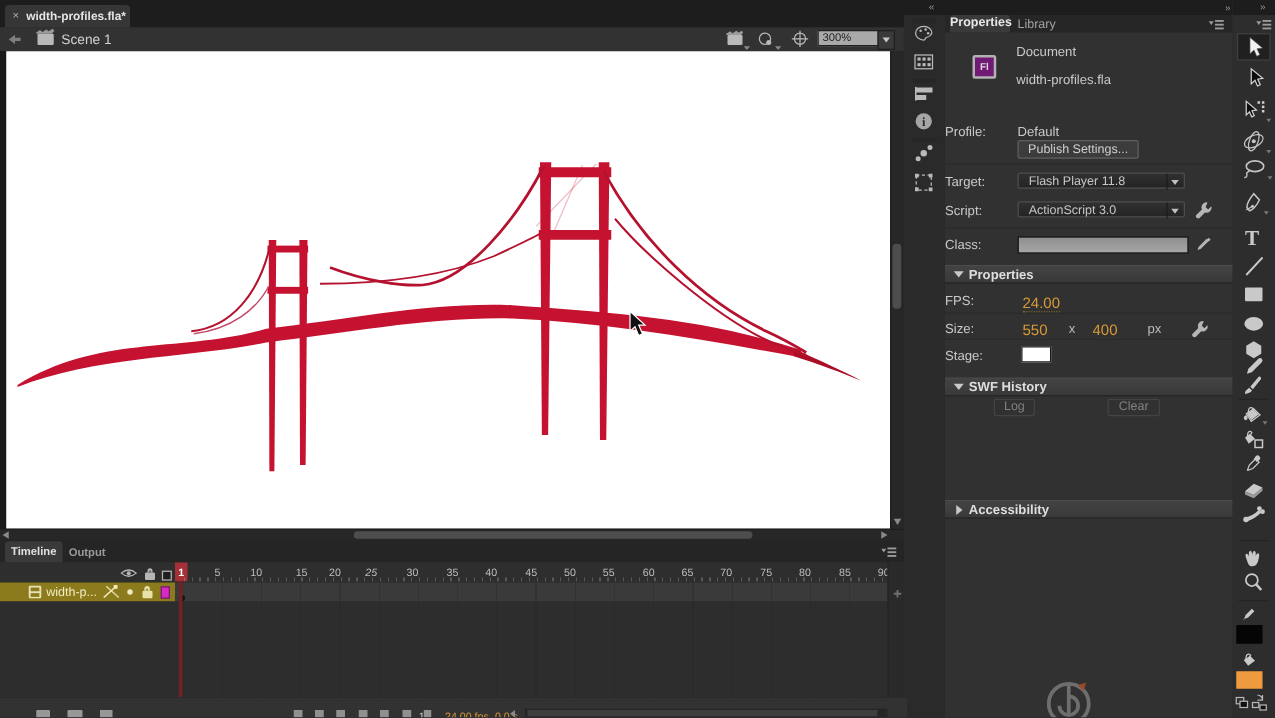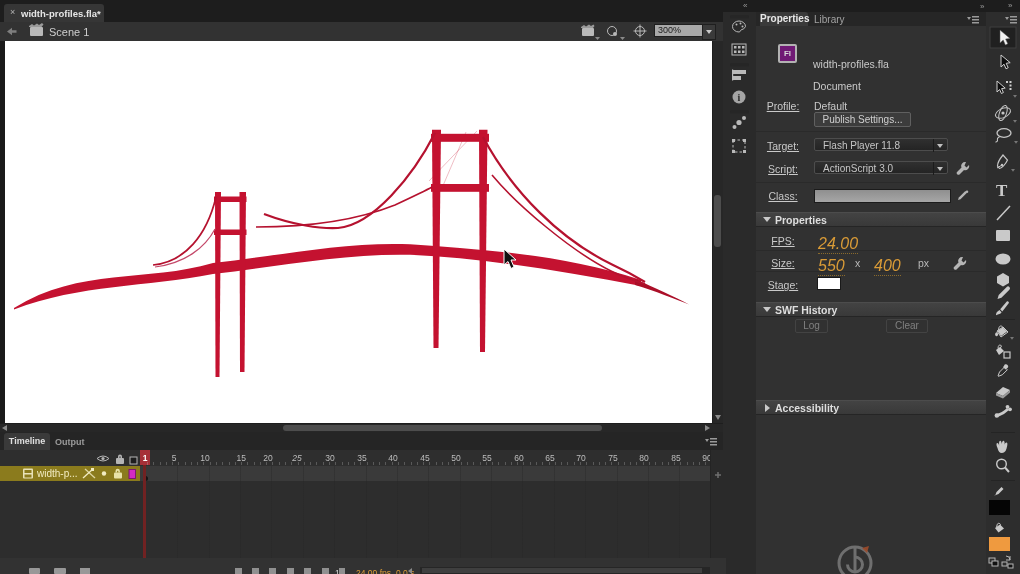--- a/index.html
+++ b/index.html
@@ -38,23 +38,23 @@
 #tlfoot{left:0;top:126px;width:726px;height:16px;background:#323232;border-top:1px solid #222;}
 #props{left:756px;top:0;width:230px;height:574px;background:#313131;}
 #ptop{left:0px;top:0;width:230px;height:12px;background:#1d1d1d;}
 #ptabs{left:0;top:12px;width:230px;height:14px;background:#262626;}
 #ptab1{left:4px;top:12px;width:48px;height:14px;background:#3a3a3a;border-radius:3px 3px 0 0;color:#e8e8e8;font-size:10px;font-weight:bold;text-align:center;line-height:14px;}
 #ptab2{left:58px;top:14px;color:#a2a2a2;font-size:10px;}
 .shead{position:absolute;left:0;width:230px;height:13px;background:linear-gradient(#434343,#393939);border-top:1px solid #4c4c4c;border-bottom:1px solid #252525;color:#dedede;font-size:10.5px;font-weight:bold;}
 .shead .tri{position:absolute;left:7px;top:4px;width:0;height:0;border:4px solid transparent;border-top:5px solid #c9c9c9;}
 .shead .trir{position:absolute;left:9px;top:2.5px;width:0;height:0;border:4px solid transparent;border-left:5px solid #c9c9c9;}
 .shead .tx{position:absolute;left:19px;top:1px;}
-.lab{position:absolute;font-size:10.5px;color:#c9c9c9;text-align:center;width:54px;text-decoration:underline;}
+.lab{position:absolute;font-size:10.5px;color:#c9c9c9;text-align:left;width:54px;}
 .val{position:absolute;font-size:10.5px;color:#c9c9c9;}
-.oval2{position:absolute;font-size:16px;color:#d99b37;border-bottom:1px dotted #8a6a2c;font-style:italic;}
+.oval2{position:absolute;font-size:12px;color:#d99b37;border-bottom:1px dotted #8a6a2c;}
 .drop{position:absolute;left:58px;width:134px;height:13px;background:linear-gradient(#303030,#242424);border:1px solid #4d4d4d;border-radius:2px;color:#c6c6c6;font-size:10px;line-height:13px;padding-left:8px;box-sizing:border-box;}
 .drop .arr{position:absolute;right:0;top:0;width:13px;height:13px;border-left:1px solid #1b1b1b;}
 .drop .arr:after{content:"";position:absolute;left:3px;top:4.5px;border:3.5px solid transparent;border-top:4px solid #c0c0c0;}
 
 #wm{left:832px;top:540px;width:190px;height:34px;opacity:.85;}
 #wmtext{position:absolute;left:50px;top:12px;font-size:20px;color:#7e7e7e;letter-spacing:0.5px;opacity:.9;}
 </style>
 </head>
 <body>
 
@@ -280,21 +280,21 @@
     <path d="M1 2 l4 0 -2 3 Z" fill="#9a9a9a"></path>
       <rect x="6" y="1" width="7" height="1.5" fill="#9a9a9a"></rect>
       <rect x="6" y="4" width="7" height="1.5" fill="#9a9a9a"></rect>
       <rect x="6" y="7" width="7" height="1.5" fill="#9a9a9a"></rect>
   </svg>
   <svg class="abs" style="left:224px;top:1px" width="9" height="9">
       <text x="0" y="8" font-size="8" fill="#9a9a9a" font-family="Liberation Sans">»</text>
     </svg>
 
   <div class="abs" style="left:22px;top:44px;width:15px;height:15px;border:2px solid #b2b2b2;border-radius:2px;background:#701a75;color:#d8d8d8;font-size:8px;font-weight:bold;text-align:center;line-height:15px;">Fl</div>
-  <div class="abs val" style="left:57px;top:36px;margin-top:44px;">Document</div>
+  <div class="abs val" style="left:57px;top:36px;">Document</div>
   <div class="abs val" style="left:57px;top:58px;">width-profiles.fla</div>
 
   <div class="abs lab" style="left:0px;top:100px;">Profile:</div>
   <div class="abs val" style="left:58px;top:100px;">Default</div>
   <div class="abs" style="left:58px;top:112px;width:95px;height:13px;background:#3c3c3c;border:1px solid #606060;border-radius:2px;color:#cfcfcf;font-size:10px;text-align:center;line-height:13px;">Publish Settings...</div>
   <div class="abs" style="left:0;top:131px;width:230px;border-top:1px solid #2a2a2a;"></div>
   <div class="abs lab" style="left:0px;top:140px;">Target:</div>
   <div class="drop" style="top:138px;">Flash Player 11.8<span class="arr"></span></div>
   <div class="abs lab" style="left:0px;top:163px;">Script:</div>
   <div class="drop" style="top:161px;">ActionScript 3.0<span class="arr"></span></div>

